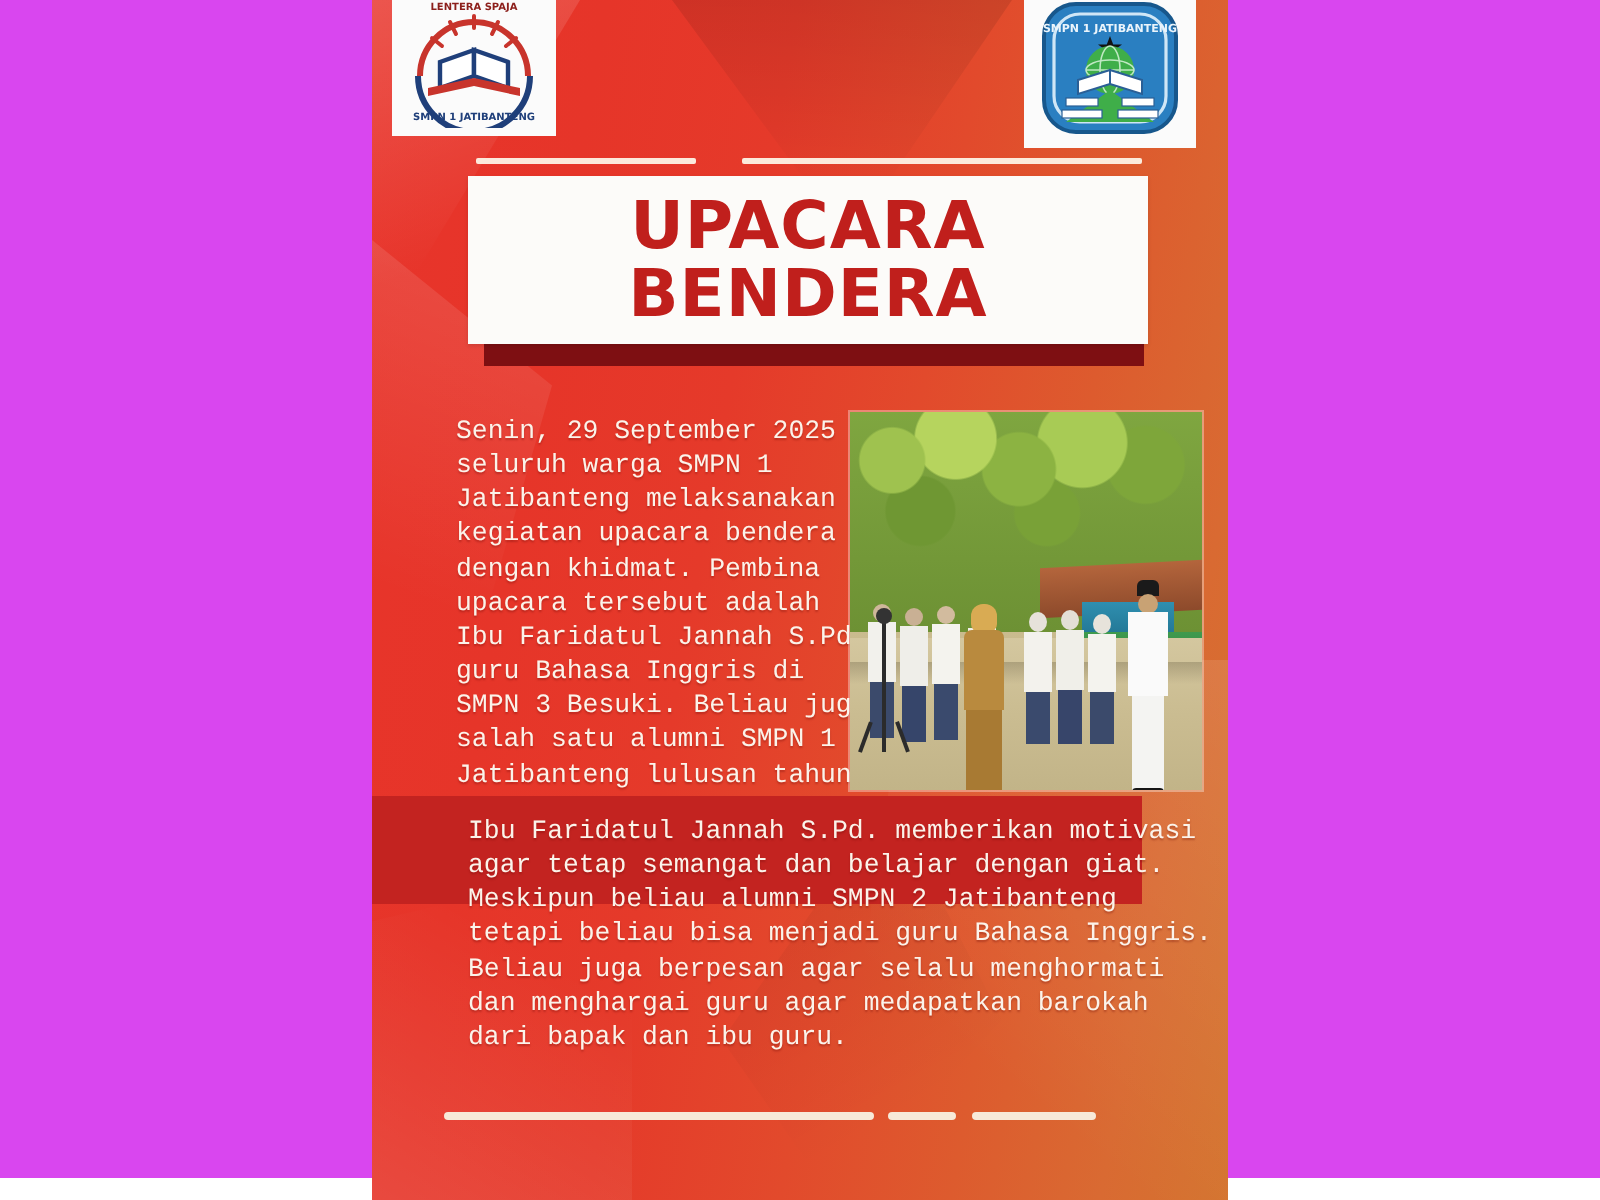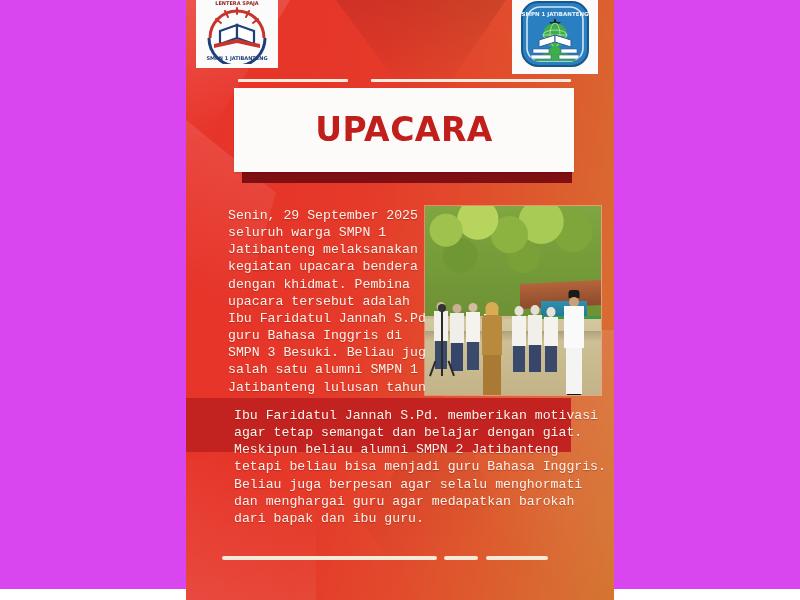--- a/index.html
+++ b/index.html
@@ -182,20 +182,21 @@
           <rect x="42" y="56" width="20" height="4"></rect>
         </g>
       </svg>
     </div>
 
     <div class="dash dash-a"></div>
     <div class="dash dash-b"></div>
     <div class="title-shadow"></div>
     <div class="title-card">
       <div class="title-line t1">UPACARA</div>
+      <div class="title-line t2">BENDERA</div>
     </div>
 
     <div class="para para1">Senin, 29 September 2025 , seluruh warga SMPN 1 Jatibanteng melaksanakan kegiatan upacara bendera dengan khidmat. Pembina upacara tersebut adalah Ibu Faridatul Jannah S.Pd. guru Bahasa Inggris di SMPN 3 Besuki. Beliau juga salah satu alumni SMPN 1 Jatibanteng lulusan tahun 2007.</div>
 
     <div class="photo">
       <div class="ph-sky"></div>
       <div class="ph-trees"></div>
       <div class="ph-roof"></div>
       <div class="ph-tarp"></div>
       <div class="ph-green-wall"></div>

